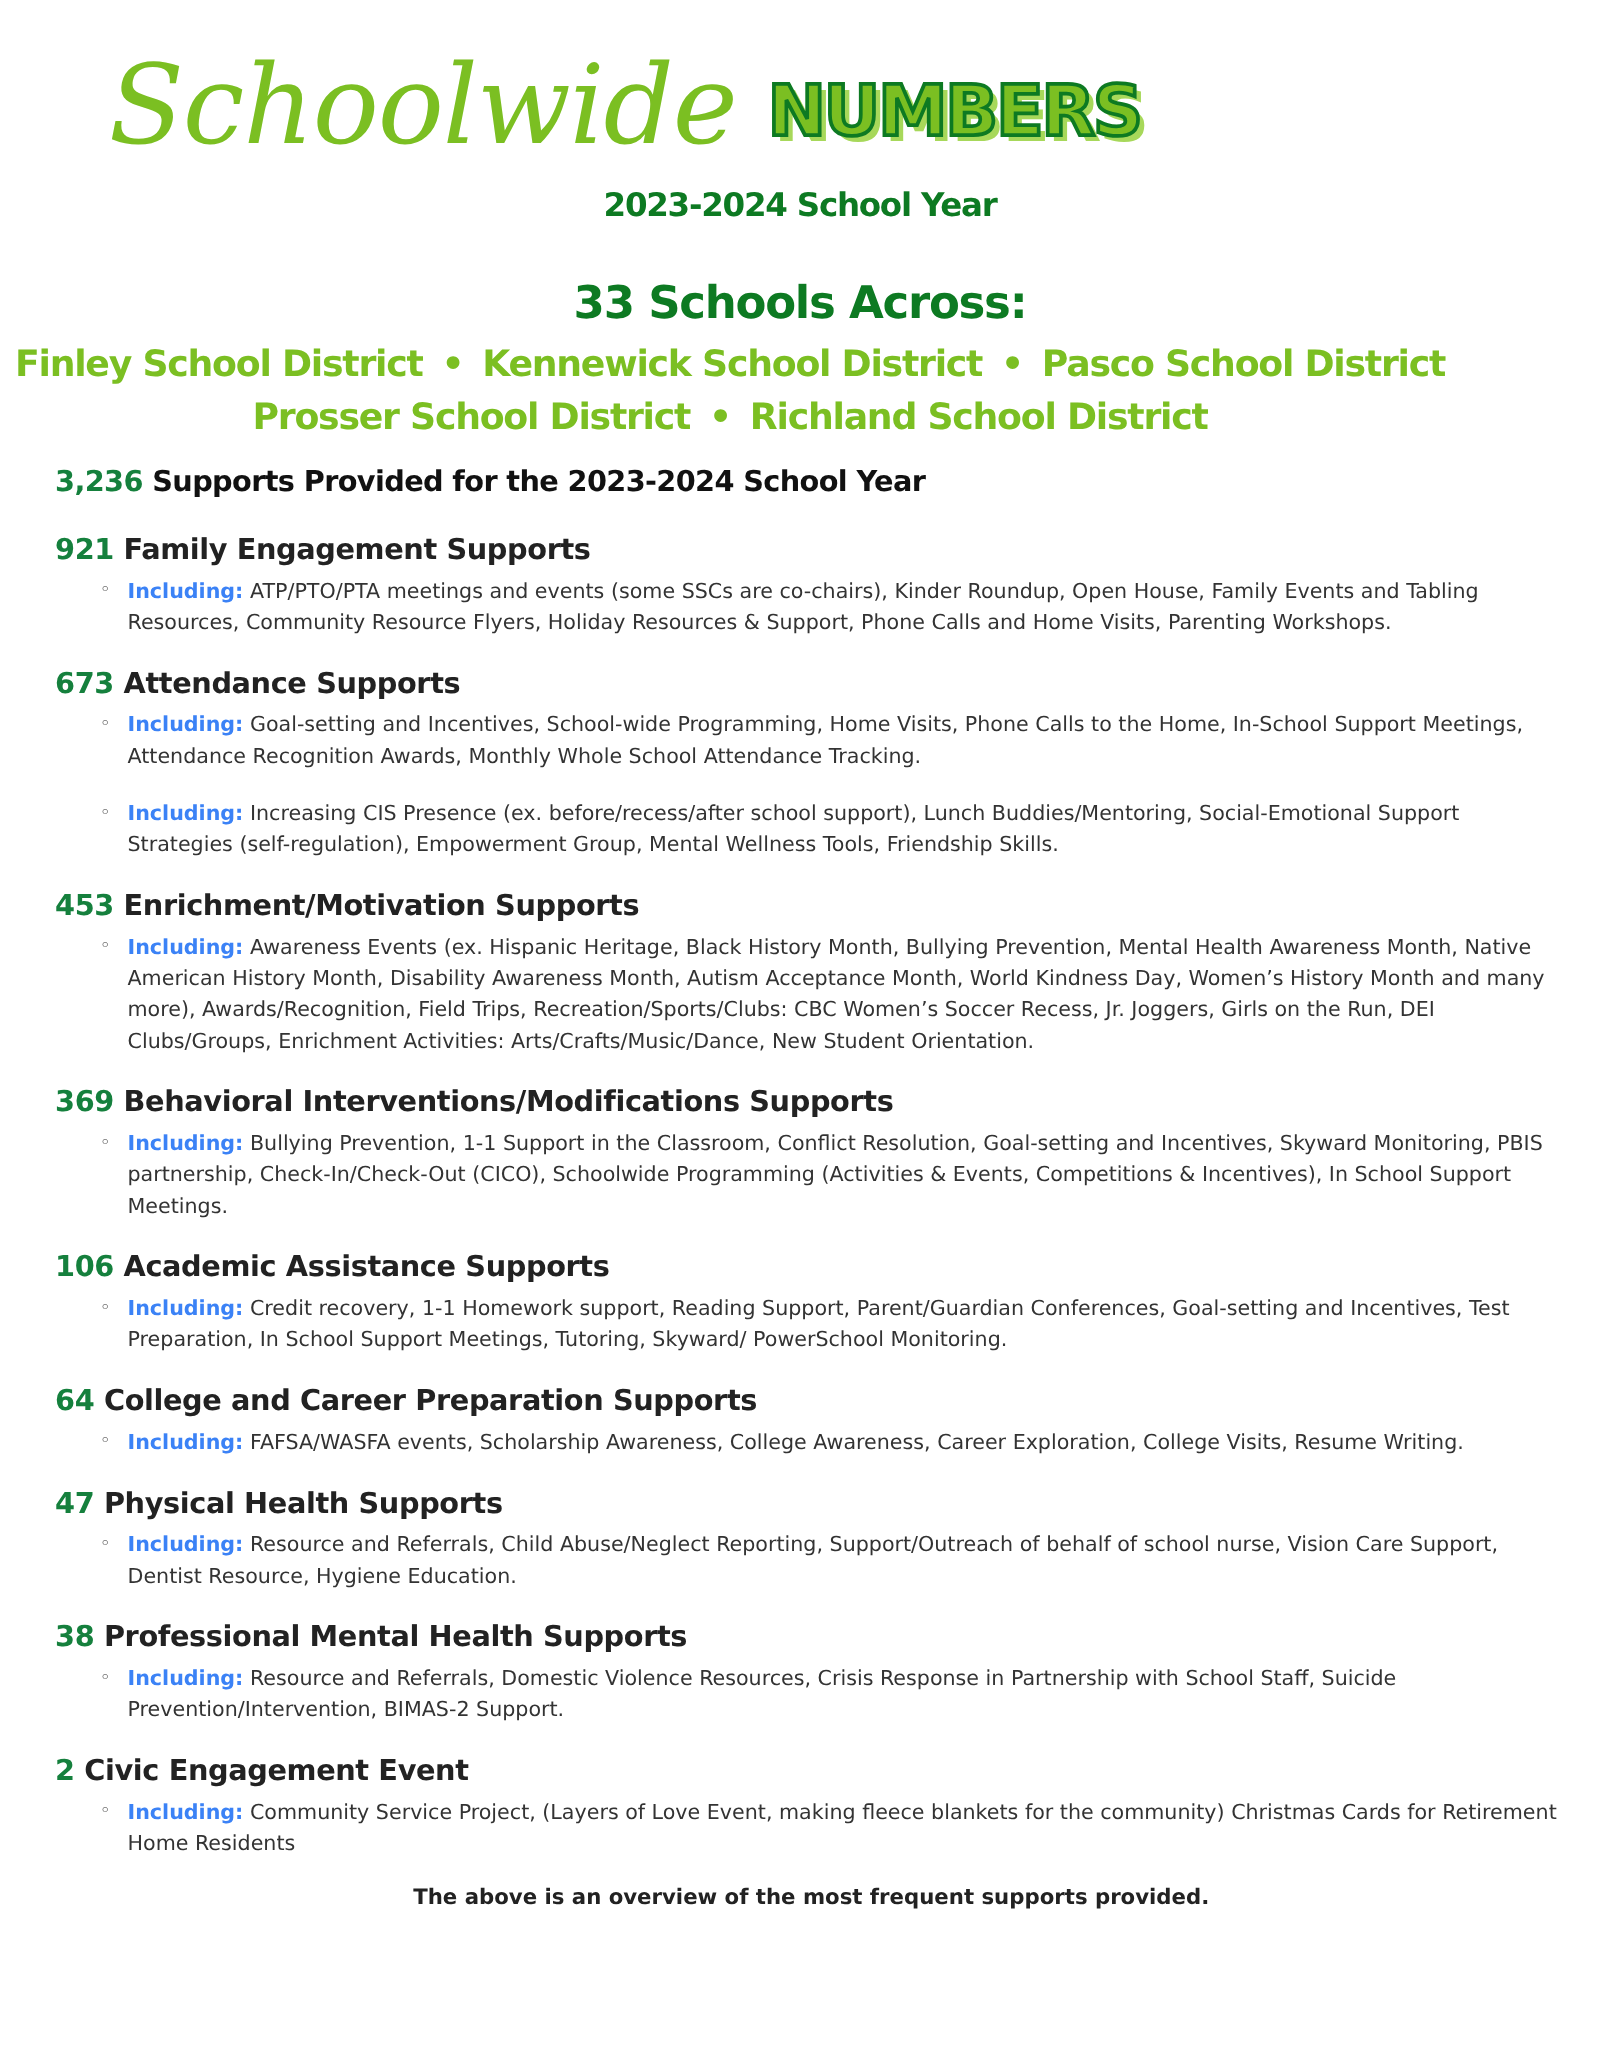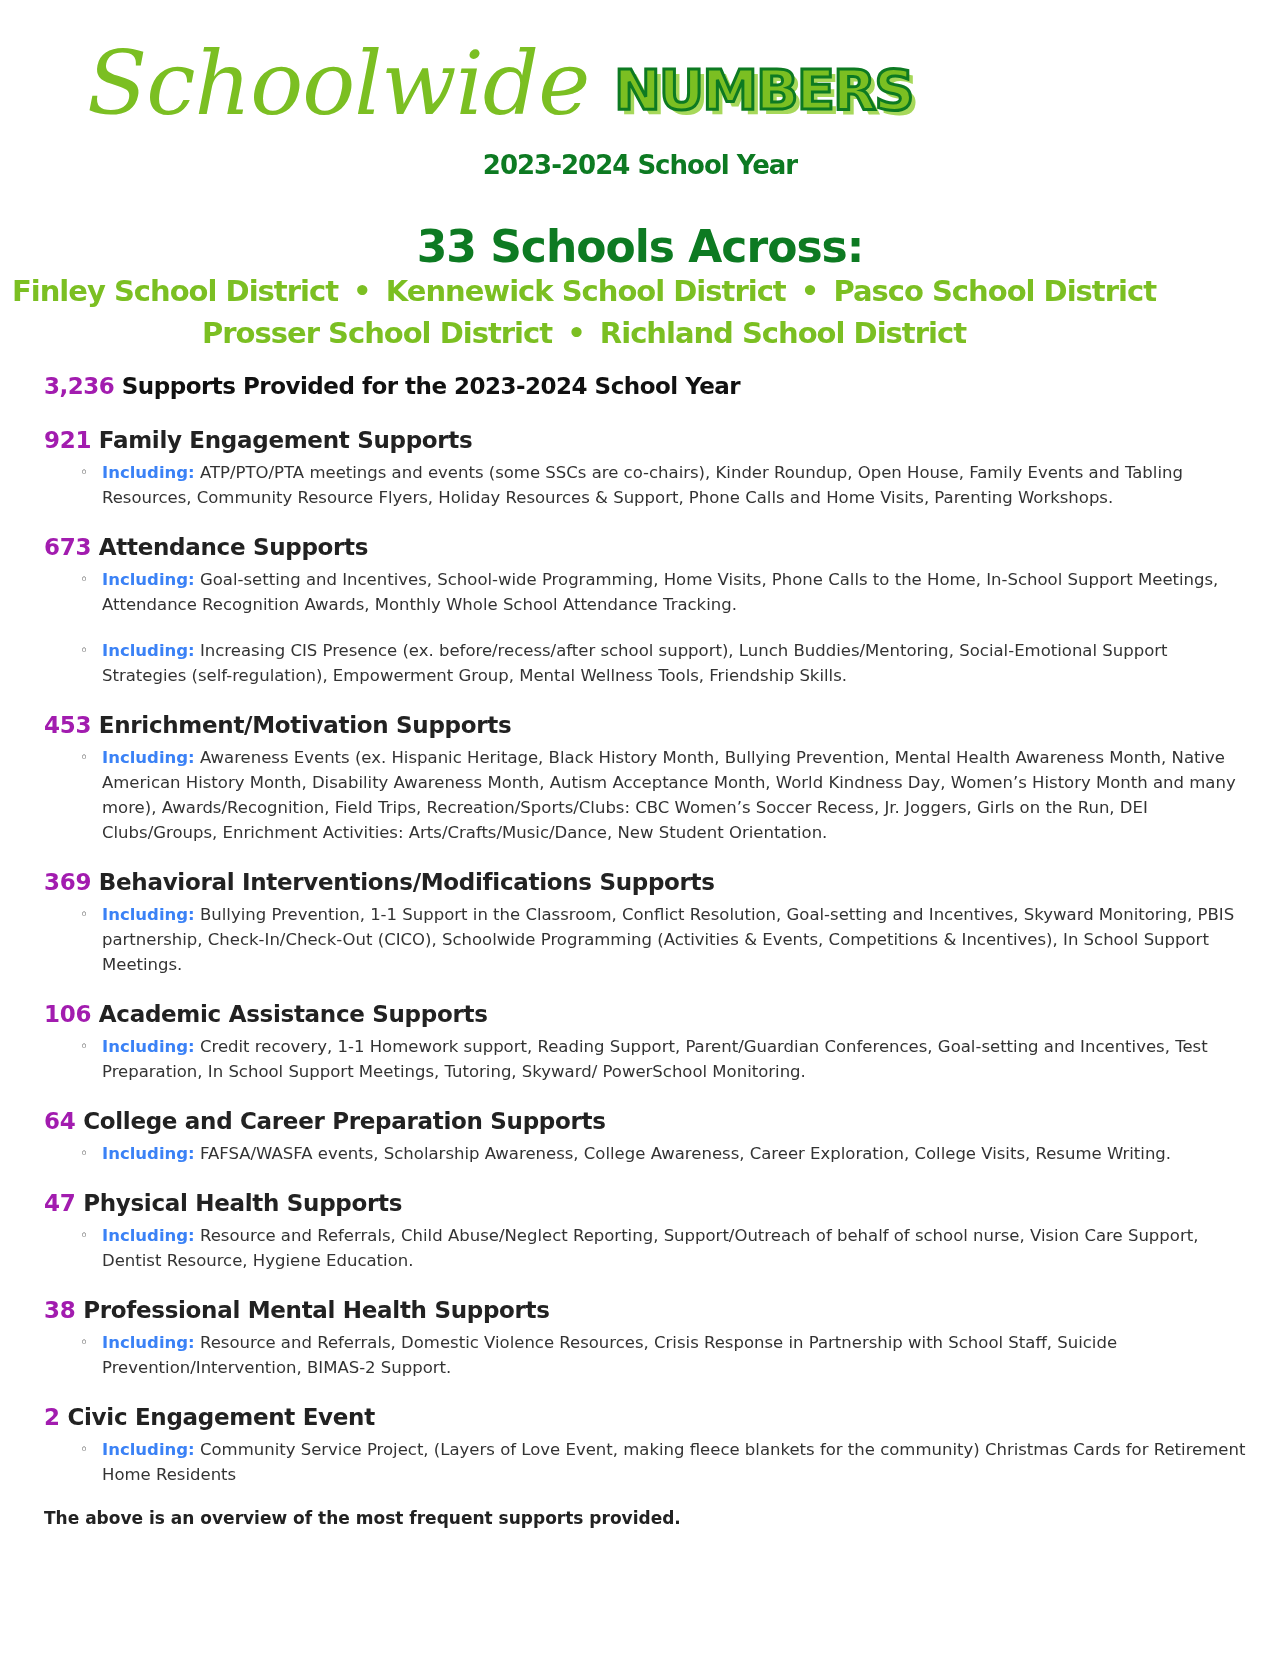--- a/index.html
+++ b/index.html
@@ -60,21 +60,21 @@
       color: #0d7a22;
       line-height: 1;
     }
     .schools-title {
       position: absolute;
       left: 0;
       top: 225px;
       width: 1280px;
       text-align: center;
       font-weight: bold;
-      font-size: 44px;
+      font-size: 36px;
       letter-spacing: -1px;
       color: #0d7a22;
       line-height: 1;
     }
     .districts {
       position: absolute;
       left: 0;
       top: 270px;
       width: 1168px;
       text-align: center;
@@ -96,21 +96,21 @@
     }
     .total {
       font-weight: bold;
       font-size: 23px;
       letter-spacing: -0.5px;
       color: #111111;
       margin: 0 0 22px 0;
       line-height: 32px;
     }
     .num {
-      color: #a21caf;
+      color: #15803d;
     }
     .section {
       margin-bottom: 21px;
     }
     .section-title {
       font-weight: bold;
       font-size: 23px;
       letter-spacing: -0.3px;
       color: #222222;
       line-height: 32px;
@@ -132,20 +132,21 @@
     }
     .incl {
       font-weight: bold;
       color: #3b82f6;
     }
     .footer-note {
       font-weight: bold;
       font-size: 17px;
       color: #222222;
       margin-top: 14px;
+      text-align: center;
     }
   </style>
 </head>
 <body>
 
 <div class="header">
   <div class="title-script">Schoolwide</div>
   <div class="title-block">NUMBERS</div>
 </div>
 <div class="subtitle-year">2023-2024 School Year</div>

